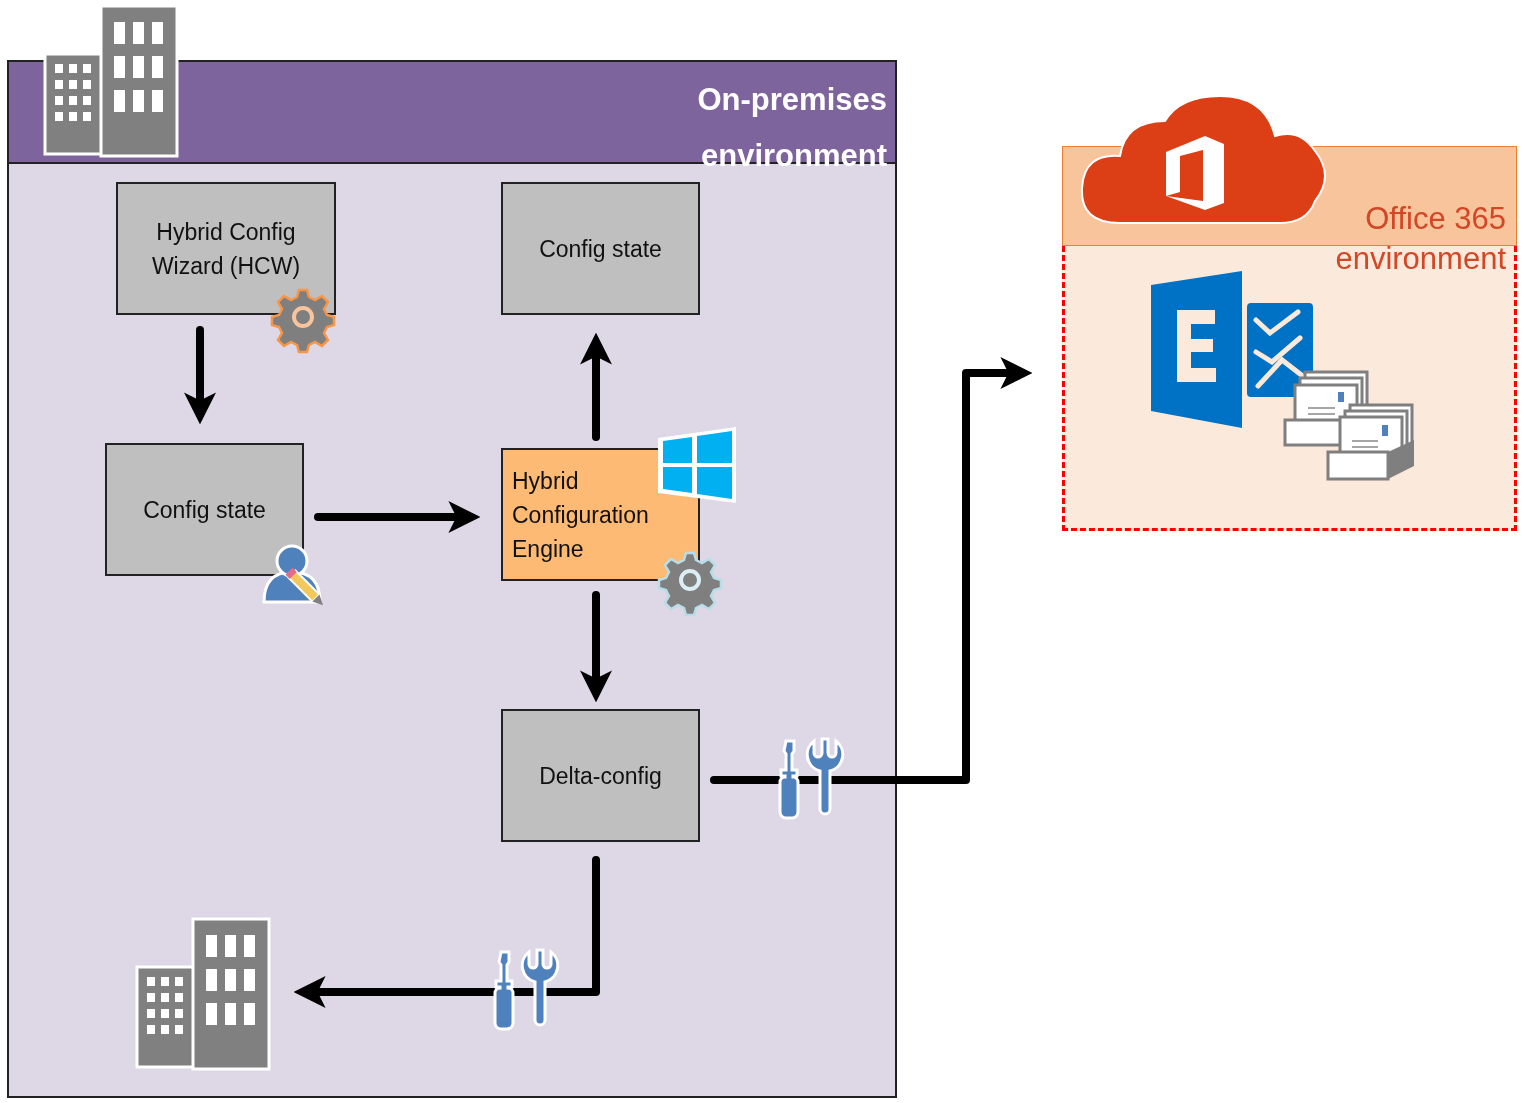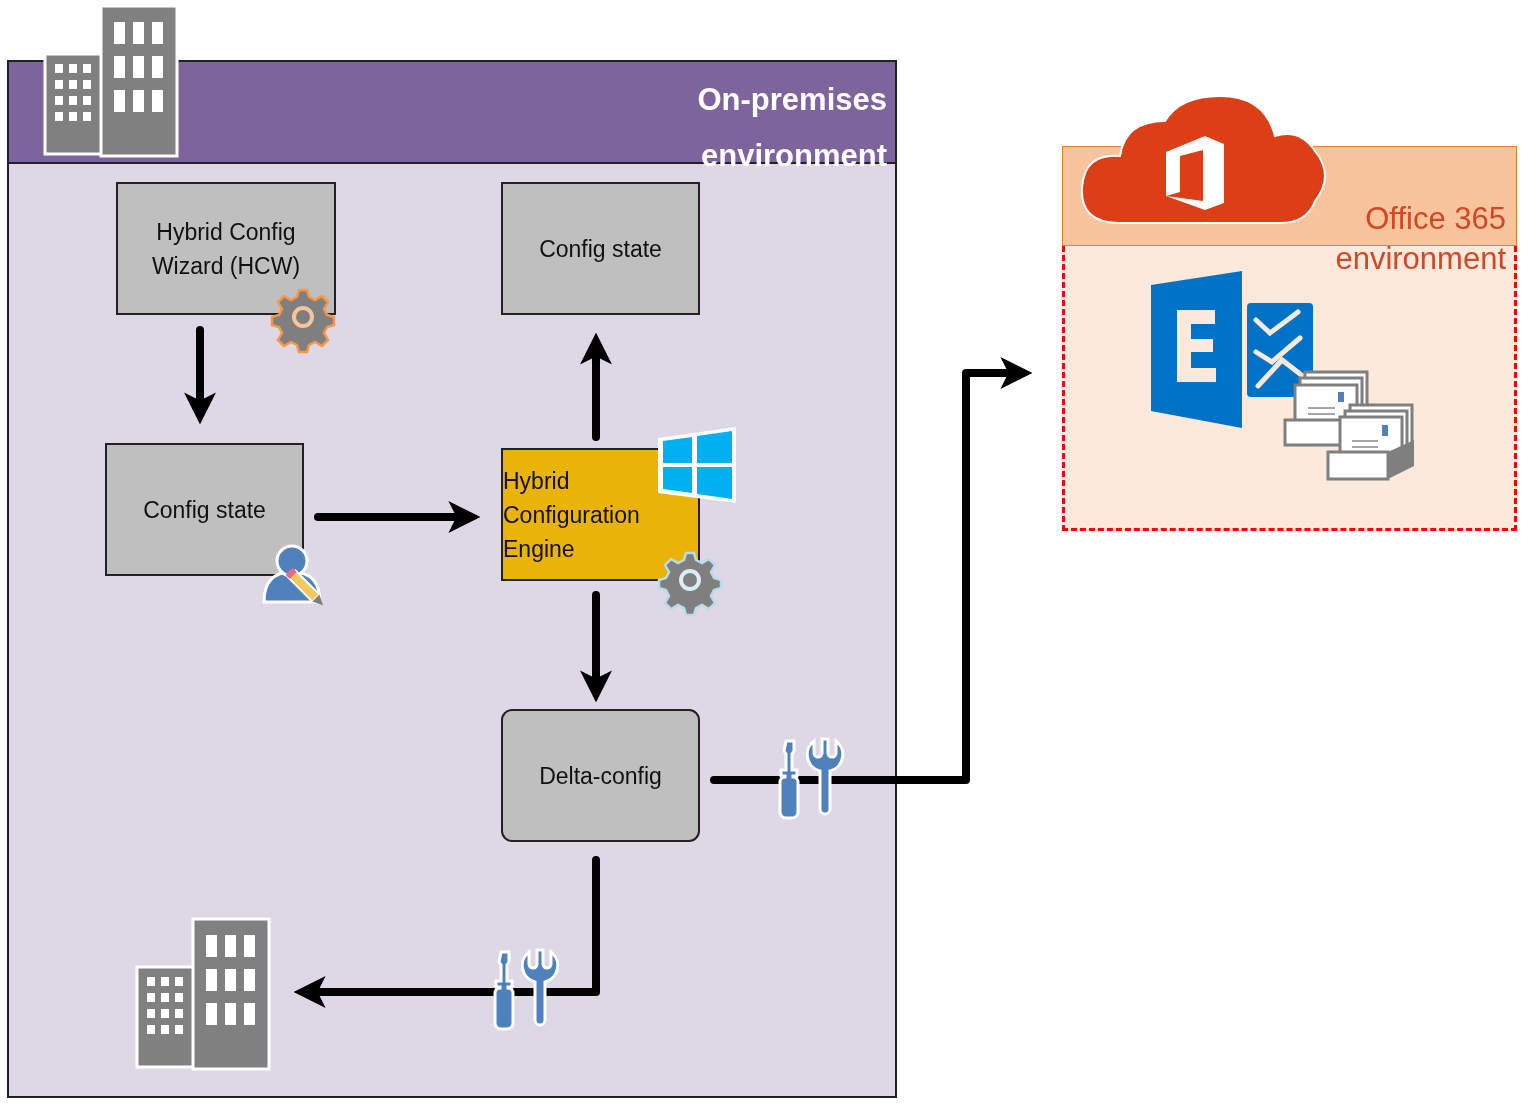--- a/index.html
+++ b/index.html
@@ -8,22 +8,22 @@
     .abs { position: absolute; }
     .onprem-body { left: 7px; top: 163px; width: 890px; height: 935px; background: #ddd7e6;
                    border: 2px solid #222; border-top: none; box-sizing: border-box; }
     .onprem-header { left: 7px; top: 60px; width: 890px; height: 104px; background: #7d649c;
                      border: 2px solid #222; box-sizing: border-box; }
     .onprem-title { right: 8px; top: 10px; color: #fff; font-weight: bold; font-size: 31px;
                     line-height: 56px; text-align: right; white-space: pre-line; }
     .box { background: #bfbfbf; border: 2px solid #222; box-sizing: border-box;
            display: flex; align-items: center; justify-content: center; text-align: center;
            font-size: 23px; line-height: 34px; color: #111; white-space: pre-line; }
-    .box.engine { background: #eab308; justify-content: flex-start; align-items: center;
-                  text-align: left; }
+    .box.engine { background: #fdba74; justify-content: flex-start; align-items: center;
+                  text-align: left; padding-left: 9px; }
     .o365-header { left: 1062px; top: 146px; width: 455px; height: 100px; background: #f8c49c;
                    border: 1.5px solid #ed7d31; box-sizing: border-box; }
     .o365-body { left: 1062px; top: 246px; width: 455px; height: 285px; background: #fbe9dc;
                  border: 3px dashed #ff0000; border-top: none; box-sizing: border-box; }
     .o365-title { right: 10px; top: 8px; color: #d24726; font-size: 31px; line-height: 40px;
                   text-align: right; white-space: pre-line; margin-top: 44px; }
     svg.overlay { position: absolute; left: 0; top: 0; }
   </style>
 </head>
 <body>
@@ -48,21 +48,21 @@
   <span>Config state</span>
 </div>
 <div class="abs box" style="left:105px;top:443px;width:199px;height:133px;">
   <span>Config state</span>
 </div>
 <div class="abs box engine" style="left:501px;top:448px;width:199px;height:133px;">
   <span>Hybrid
 Configuration
 Engine</span>
 </div>
-<div class="abs box" style="left:501px;top:709px;width:199px;height:133px;border-radius:11px;">
+<div class="abs box" style="left:501px;top:709px;width:199px;height:133px;">
   <span>Delta-config</span>
 </div>
 
 <svg class="overlay" width="1526" height="1103" viewBox="0 0 1526 1103">
   <defs>
     <marker id="ah" markerWidth="4" markerHeight="4" refX="1.2" refY="2" orient="auto" markerUnits="strokeWidth">
       <path d="M0,0 L4,2 L0,4 L1,2 z" fill="#000"></path>
     </marker>
     <g id="building">
       <rect x="0" y="48" width="58" height="100" fill="#808080" stroke="#fff" stroke-width="3"></rect>

